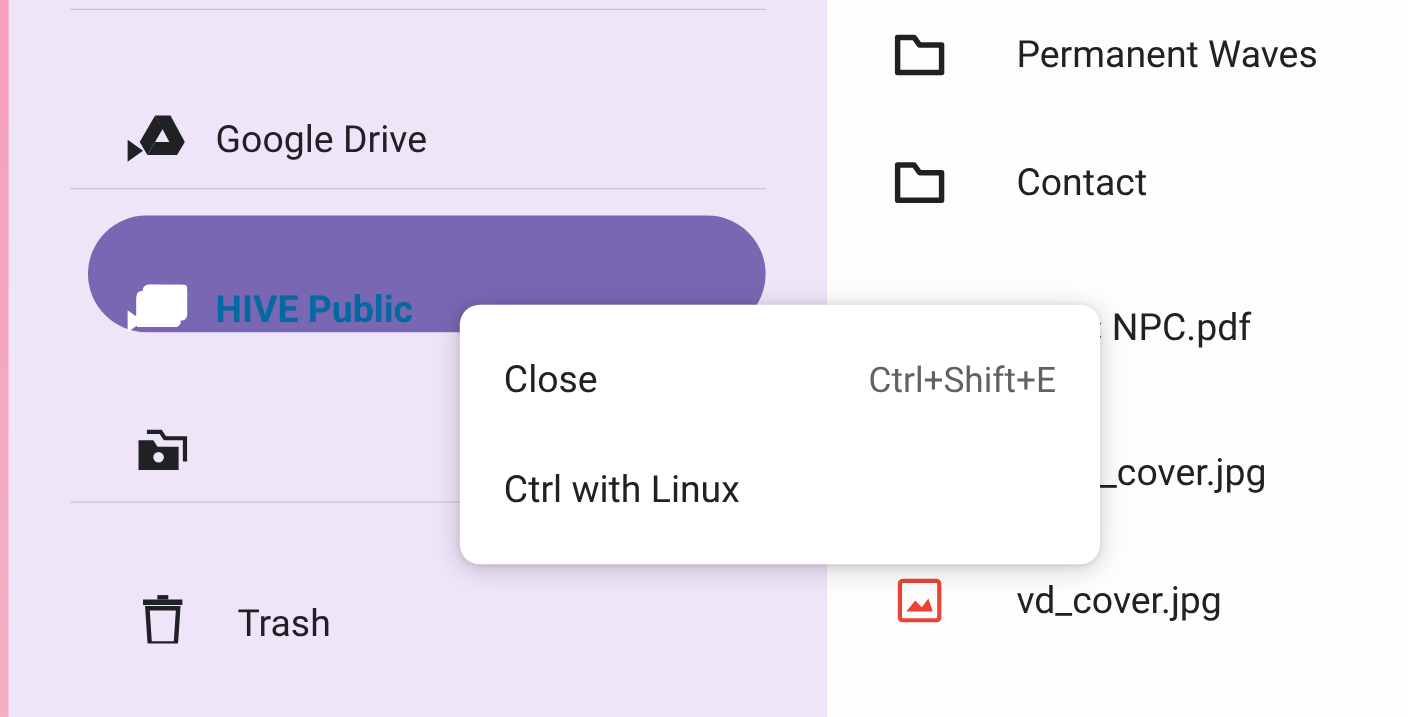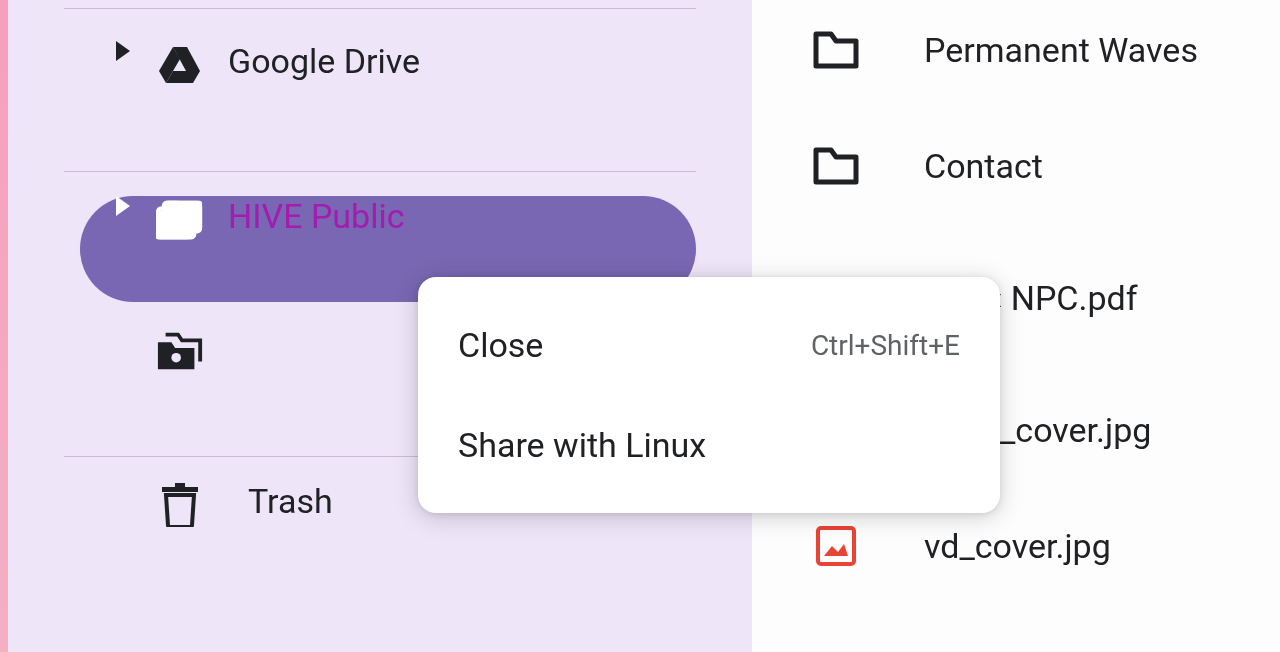--- a/index.html
+++ b/index.html
@@ -32,23 +32,23 @@
       padding-top: 0;
       position: relative;
     }
     .sidebar-divider {
       height: 1px;
       background: #c8bcd9;
       margin: 0 56px 0 56px;
     }
     .sidebar-item {
       display: flex;
-      align-items: flex-start;
+      align-items: flex-end;
       height: 106px;
-      padding-left: 100px;
+      padding-left: 68px;
       position: relative;
       cursor: pointer;
     }
     .sidebar-item.first {
       margin-top: 0;
     }
     .sidebar-item.selected {
       position: relative;
     }
     .sidebar-item.selected::before {
@@ -86,22 +86,22 @@
       justify-content: center;
       width: 48px;
       height: 48px;
     }
     .sidebar-label {
       font-size: 34px;
       color: #202124;
       font-weight: 400;
     }
     .sidebar-item.selected .sidebar-label {
-      color: #a21caf;
-      font-weight: 400;
+      color: #0369a1;
+      font-weight: 700;
     }
     .no-arrow .sidebar-icon {
       margin-left: 48px;
     }
     .sidebar-section {
       padding: 32px 0;
     }
     .file-panel {
       flex: 1;
       background: #fefdfe;
@@ -146,21 +146,21 @@
       height: 100px;
       padding: 0 40px;
       cursor: pointer;
     }
     .context-menu-label {
       font-size: 34px;
       color: #202124;
       font-weight: 400;
     }
     .context-menu-shortcut {
-      font-size: 28px;
+      font-size: 32px;
       color: #5f6368;
       font-weight: 400;
     }
     .top-divider {
       height: 1px;
       background: #c8bcd9;
       margin: 8px 56px 0 56px;
     }
   </style>
 </head>
@@ -272,17 +272,17 @@
       <span class="file-label">vd_cover.jpg</span>
     </div>
   </div>
 
   <div class="context-menu">
     <div class="context-menu-item">
       <span class="context-menu-label">Close</span>
       <span class="context-menu-shortcut">Ctrl+Shift+E</span>
     </div>
     <div class="context-menu-item">
-      <span class="context-menu-label">Share with Linux</span>
+      <span class="context-menu-label">Ctrl with Linux</span>
       <span class="context-menu-shortcut"></span>
     </div>
   </div>
 </div>
 
 </body></html>

